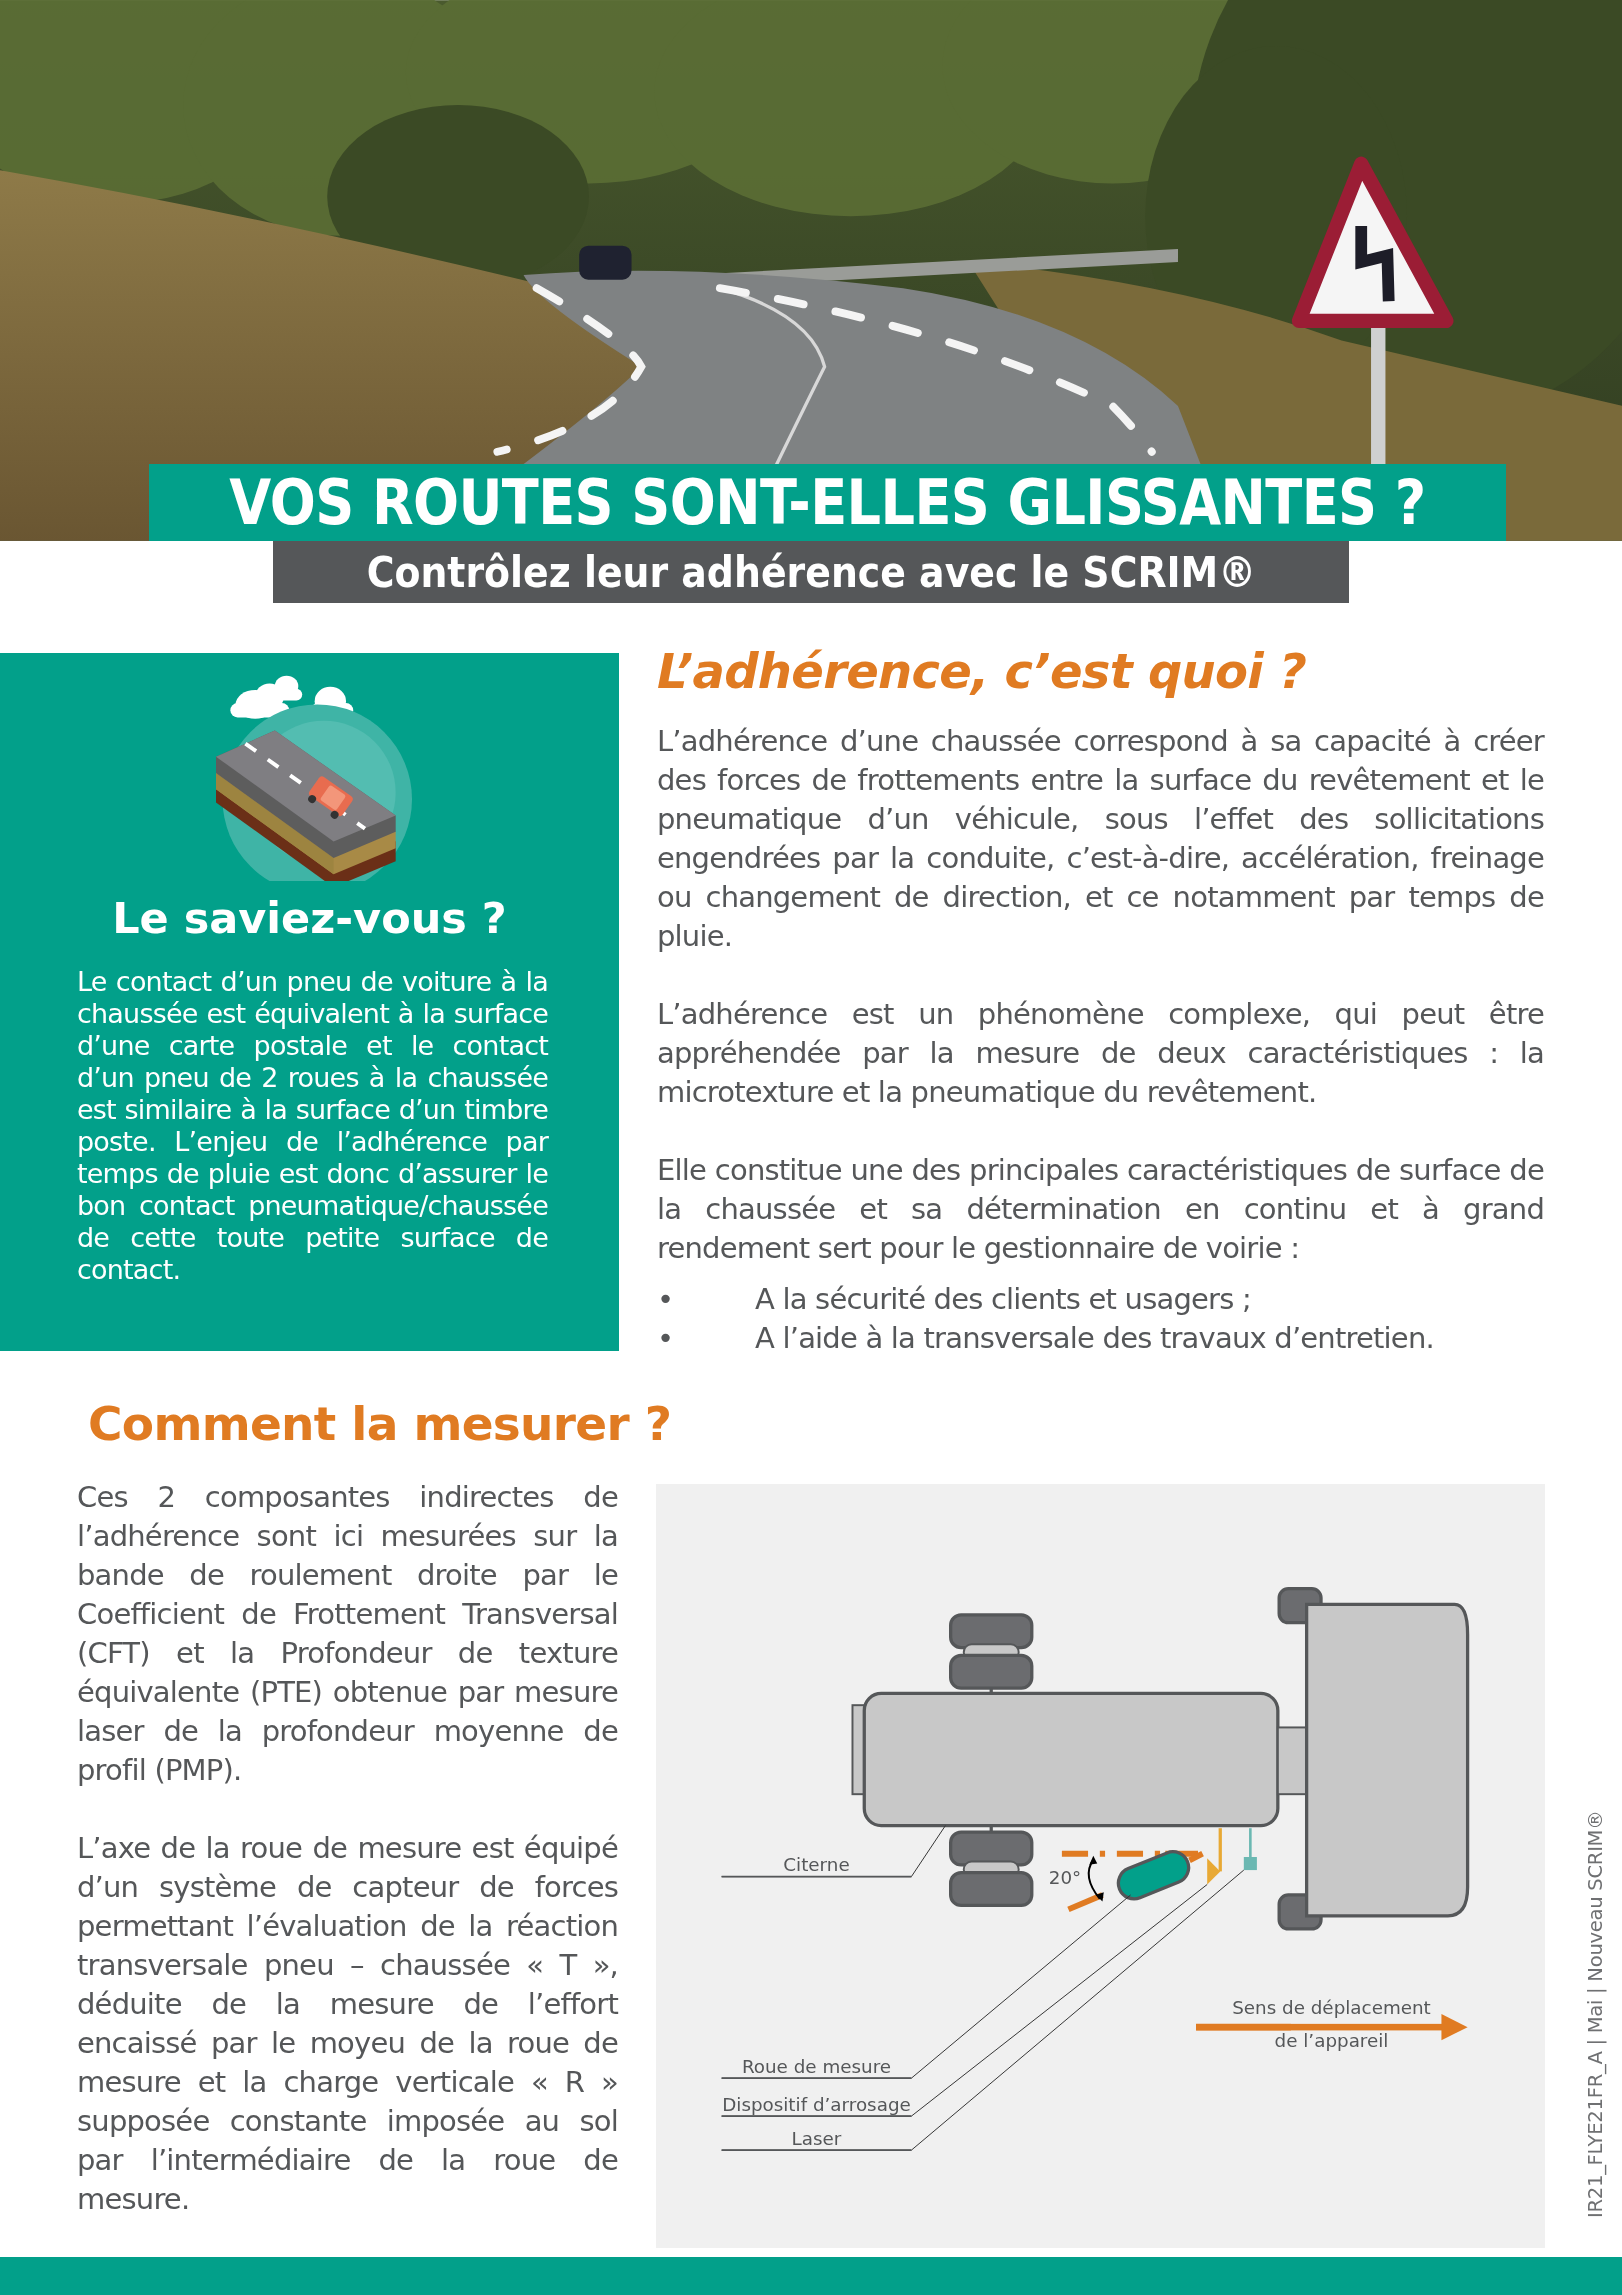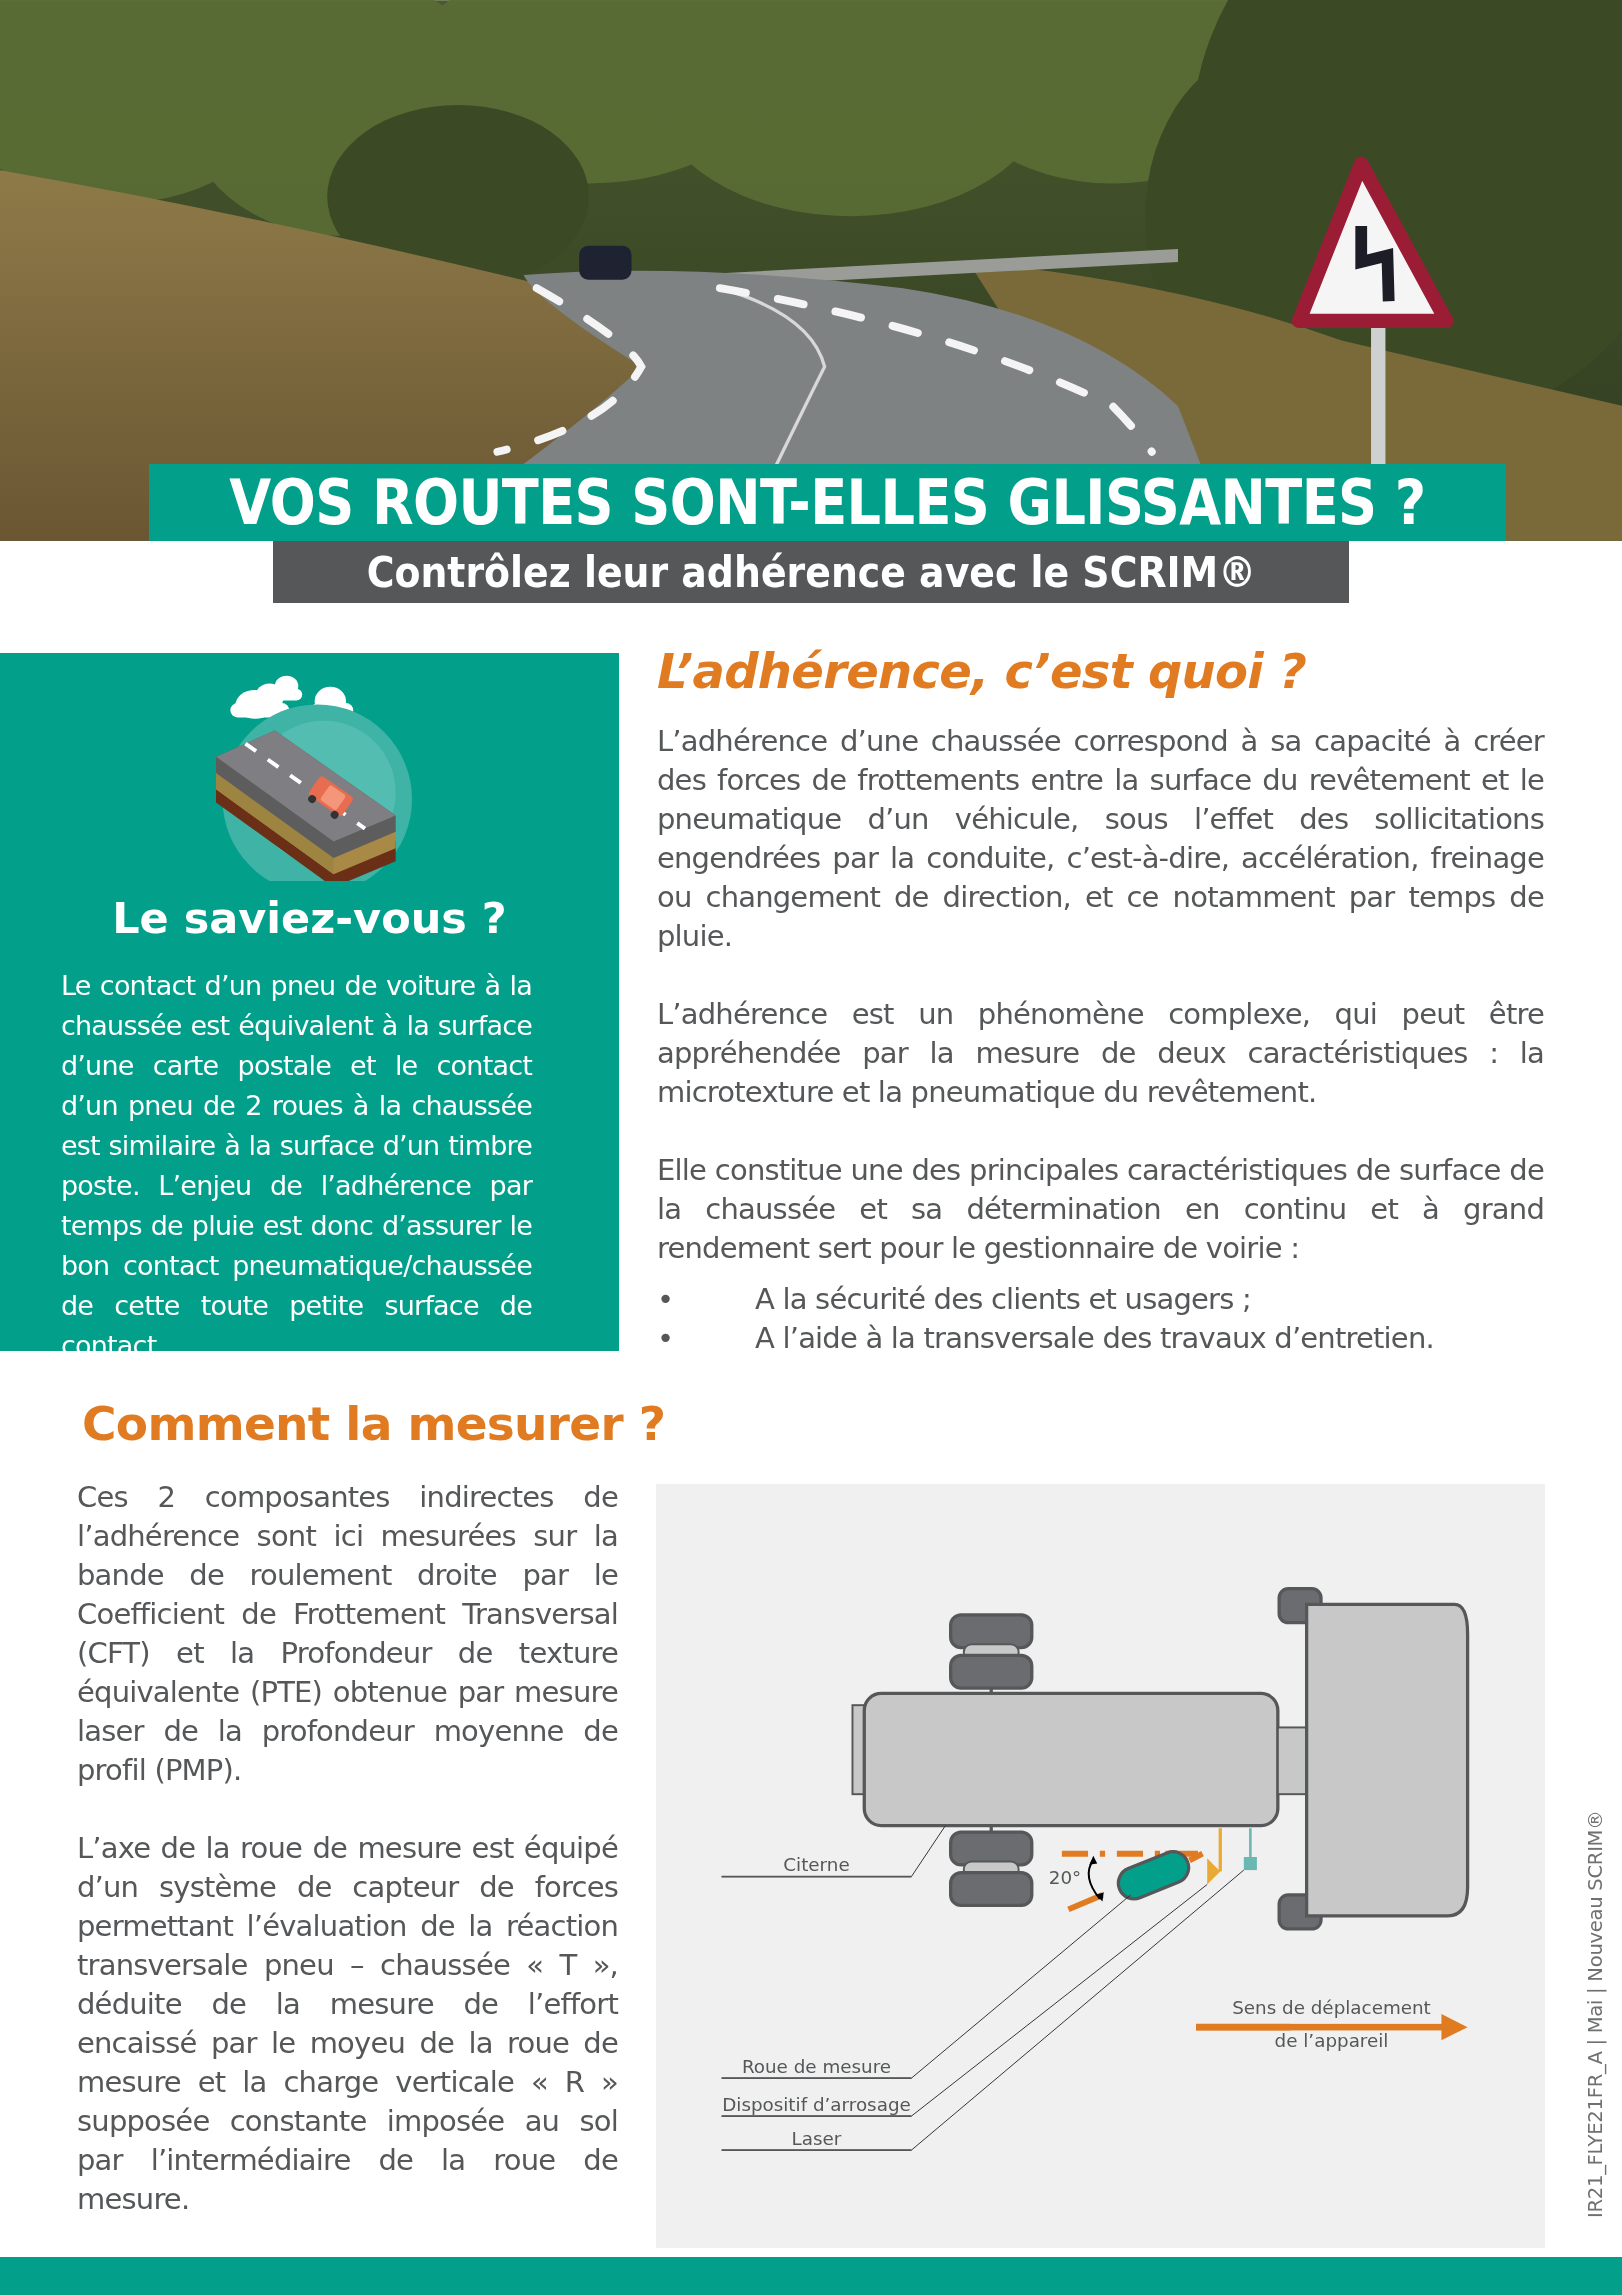--- a/index.html
+++ b/index.html
@@ -14,26 +14,26 @@
   #title-band span{color:#fff;font-weight:bold;font-size:63px;letter-spacing:-0.7px;white-space:nowrap;
      font-family:"DejaVu Sans",sans-serif;transform:scaleX(0.86);display:inline-block;}
   #subtitle-band{left:273px;top:541px;width:1076px;height:62px;background:#555759;
      display:flex;align-items:center;justify-content:center;}
   #subtitle-band span{color:#fff;font-weight:bold;font-size:43px;white-space:nowrap;
      font-family:"DejaVu Sans",sans-serif;transform:scaleX(0.88);display:inline-block;}
   
   #saviez{left:0;top:653px;width:619px;height:698px;background:#02a08a;}
   #saviez-title{left:0;top:893px;width:619px;text-align:center;color:#fff;font-size:43px;font-weight:bold;
      font-family:"DejaVu Sans",sans-serif;}
-  #saviez-text{left:61px;top:966px;width:471px;color:#fff;font-size:27px;line-height:40px;text-align:justify;
+  #saviez-text{left:77px;top:966px;width:471px;color:#fff;font-size:27px;line-height:32px;text-align:justify;
      font-family:"DejaVu Sans",sans-serif;letter-spacing:-0.8px;}
   
   .h2{color:#e07b22;font-weight:bold;font-family:"DejaVu Sans",sans-serif;white-space:nowrap;}
   #h-adherence{left:657px;top:643px;font-size:48px;font-style:italic;letter-spacing:-0.7px;}
-  #h-mesurer{left:82px;top:1396px;font-size:47px;letter-spacing:-0.7px;}
+  #h-mesurer{left:88px;top:1396px;font-size:47px;letter-spacing:-0.7px;}
   .body{font-family:"DejaVu Sans",sans-serif;color:#555759;text-align:justify;letter-spacing:-0.8px;}
   #adh-text{left:657px;top:722px;width:887px;font-size:29px;line-height:39px;}
   #adh-text p{margin:0 0 39px 0;}
   #adh-text ul{list-style:none;margin:0;padding:0;}
   #adh-text li{position:relative;padding-left:98px;}
   #adh-text li .bullet{position:absolute;left:0;top:0;}
   #mes-text{left:77px;top:1478px;width:541px;font-size:29px;line-height:39px;}
   #mes-text p{margin:0 0 39px 0;}
   
   #diagram{left:656px;top:1484px;width:889px;height:764px;background:#f0f0f0;}

